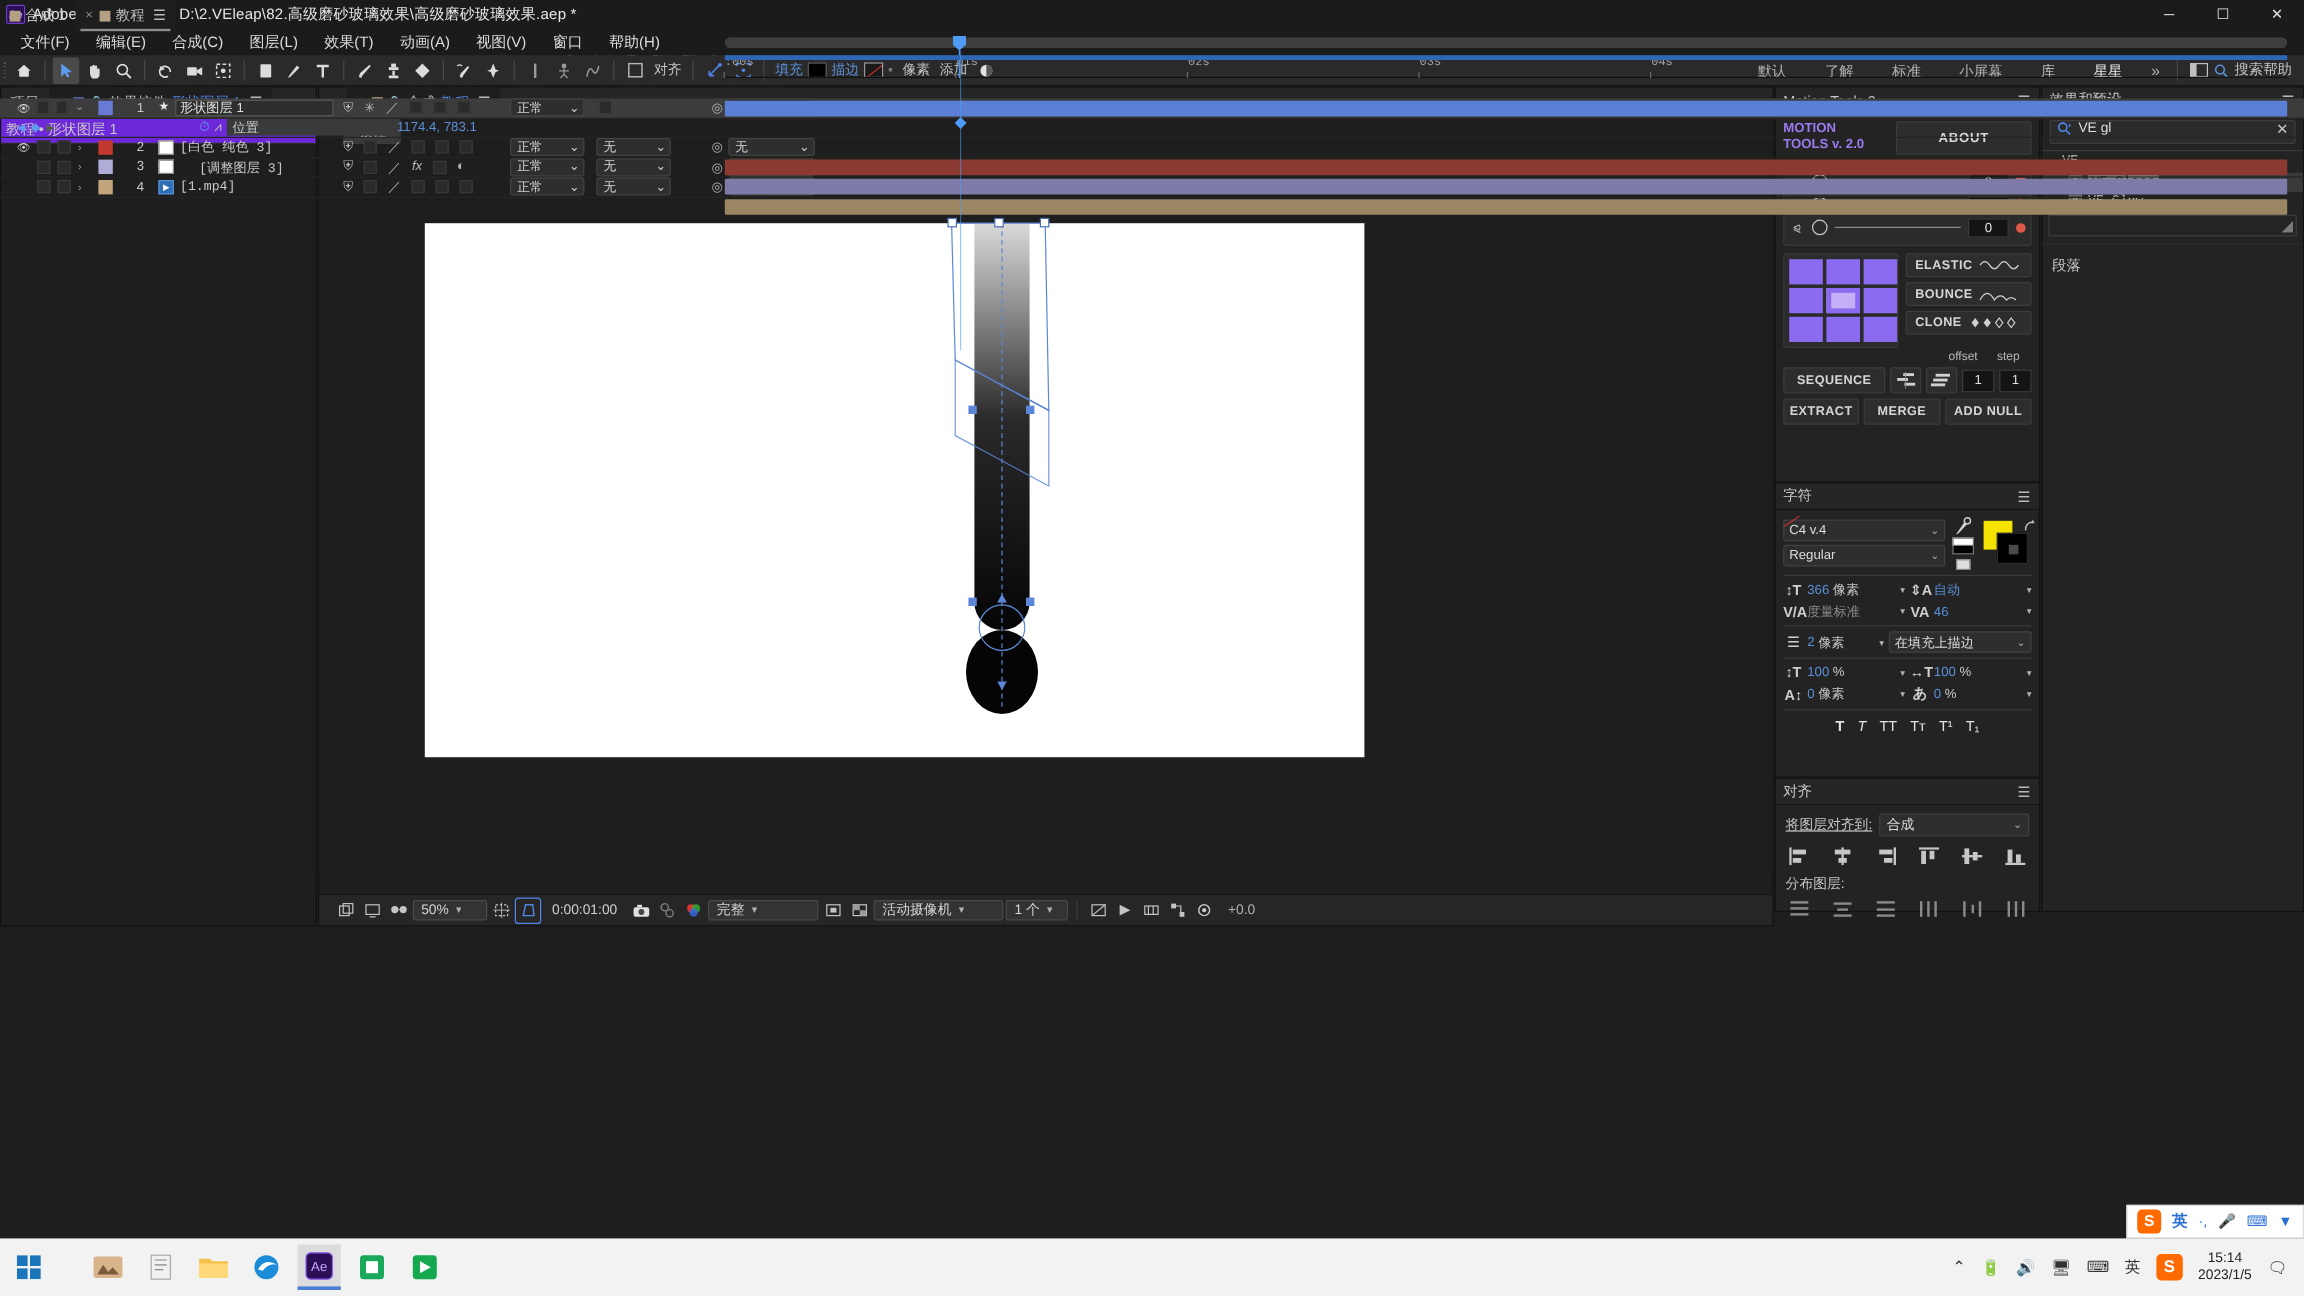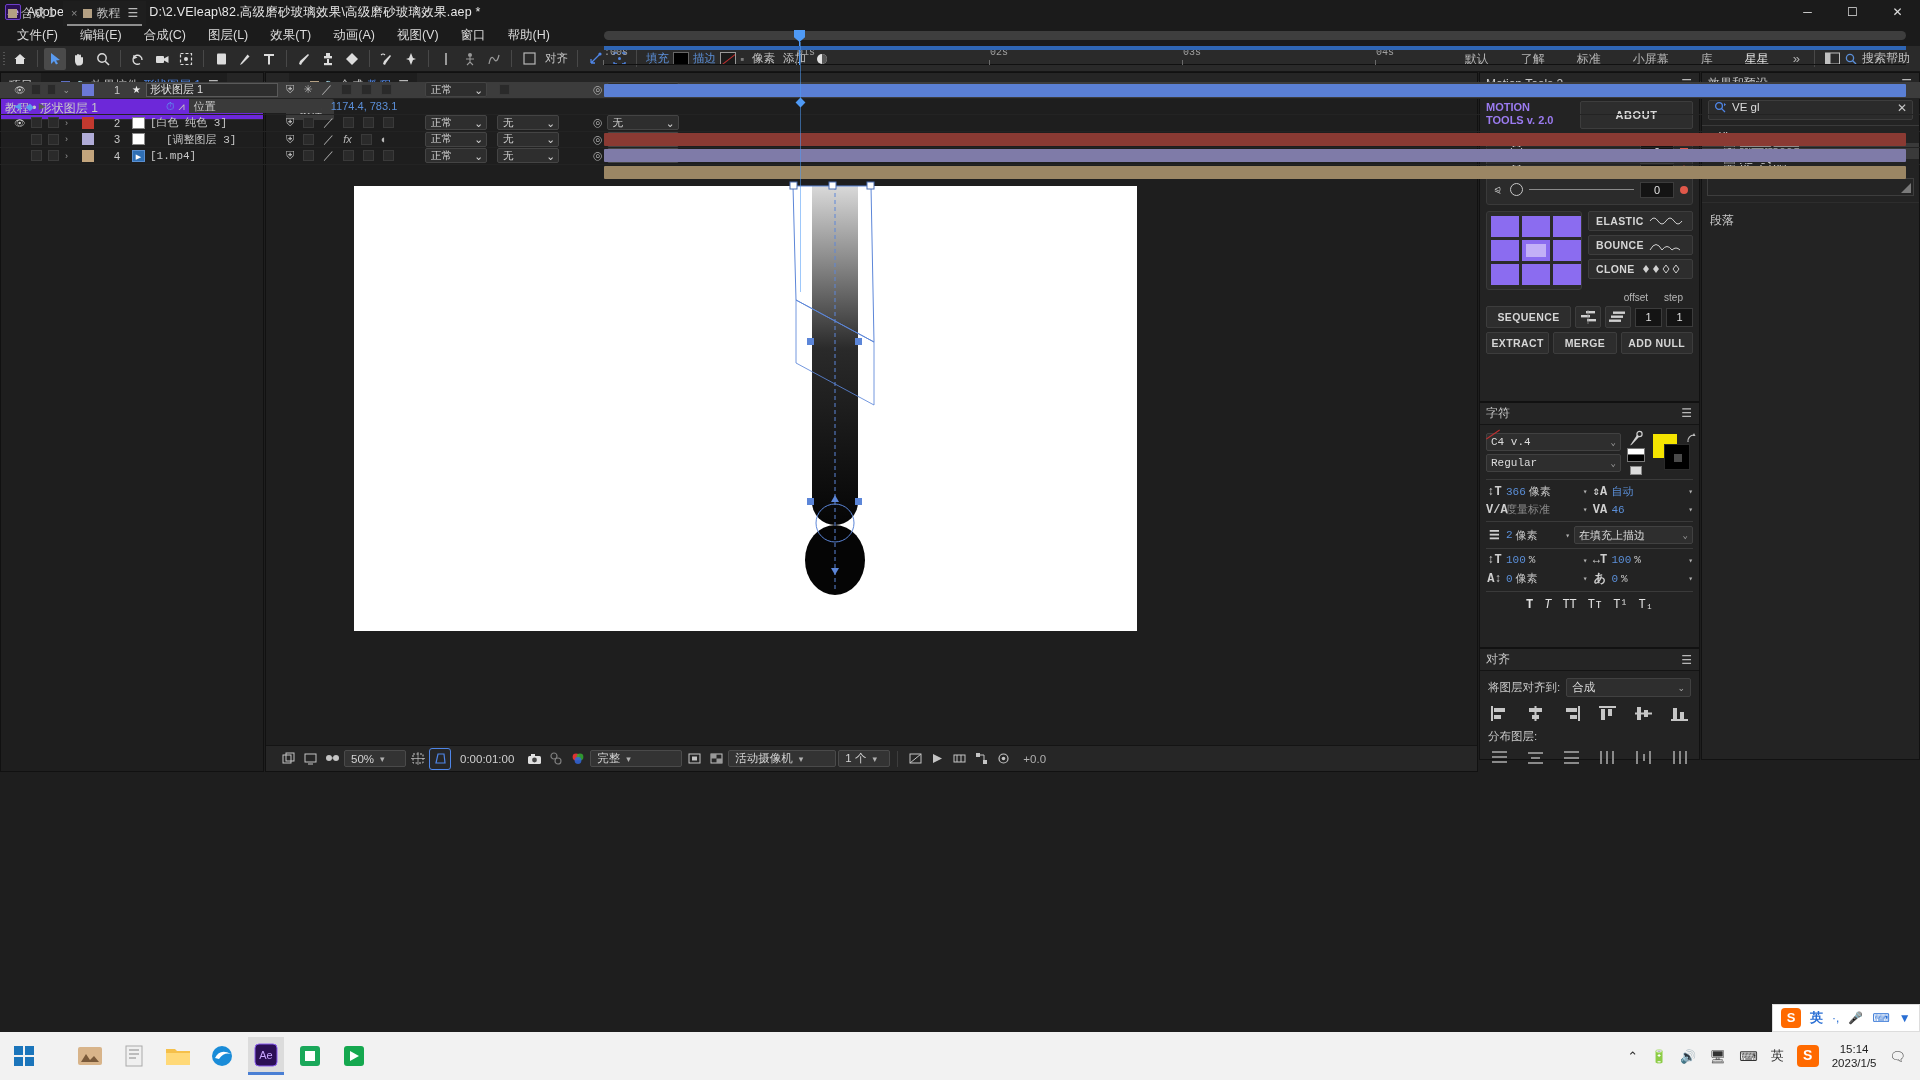--- a/index.html
+++ b/index.html
@@ -153,21 +153,21 @@
   .mt-seqrow { display:flex; gap:4px; margin-top:3px; align-items:center; }
   .mt-wide { background:#2d2d2d; border:1px solid #3d3d3d; border-radius:2px; height:22px;
      color:#d6d6d6; font-size:10.5px; font-weight:bold; display:flex; align-items:center;
      justify-content:center; letter-spacing:.4px;}
   .mt-sq { width:26px; }
   .mt-in { width:27px; height:19px; background:#141414; border:1px solid #3c3c3c;
      color:#e0e0e0; font-size:11px; text-align:center; line-height:17px; }
   .mt-lastrow { display:flex; gap:4px; margin-top:4px; }
 
   
-  .ch-panel { left: 1479px; top: 402px; width: 221px; height: 125px; background: #232323; font-family: Liberation Mono, monospace; }
+  .ch-panel { left: 1479px; top: 402px; width: 221px; height: 125px; background: #232323; }
   .ch-body { padding: 5px 6px; }
   .ch-row { display: flex; align-items: center; gap: 4px; margin-bottom: 3px; }
   .ch-sel { flex: 1; height: 18px; background: #2e2e2e; border: 1px solid #414141;
      border-radius: 2px; font-size: 11px; color: #dcdcdc; display: flex; align-items: center;
      padding: 0 4px; justify-content: space-between; }
   .ch-sel .cv { color:#a8a8a8; font-size:9px; }
   .ch-colors { position: relative; width: 42px; height: 37px; }
   .ch-c-yellow { position:absolute; left:2px; top:0; width:24px; height:24px; background:#f5e400; }
   .ch-c-black { position:absolute; left:13px; top:10px; width:26px; height:26px; background:#000;
      border:1px solid #2a2a2a; }
@@ -187,21 +187,21 @@
   .ch-unit.dim { color:#8a8a8a; }
   .ch-tri { margin-left:auto; color:#b0b0b0; font-size:8px; }
   .ch-hr { height:1px; background:#3a3a3a; margin:4px 0; }
   .ch-styles { display:flex; justify-content:center; gap:11px; color:#e2e2e2; font-size:12px;
      padding-top:2px; }
 
   
   .al-panel { left: 1479px; top: 650px; width: 221px; height: 110px; background: #232323; }
   .al-body { padding: 7px 8px; }
   .al-row { display:flex; align-items:center; gap:6px; }
-  .al-lbl { font-size:11.5px; color:#c8c8c8; }
+  .al-lbl { font-size:11.5px; color:#c8c8c8;text-decoration:underline; }
   .al-sel { flex:1; height:19px; background:#2e2e2e; border:1px solid #414141; border-radius:2px;
      font-size:11.5px; color:#dcdcdc; display:flex; align-items:center; justify-content:space-between;
      padding:0 5px; }
   .al-icons { display:flex; justify-content:space-between; margin-top:9px; padding: 0 3px;}
   .al-ic { width:17px; height:15px; }
   .al-sub { font-size:11.5px; color:#c8c8c8; margin-top:8px; }
   .al-icons2 { display:flex; justify-content:space-between; margin-top:6px; padding: 0 3px;}
 
   
   .fx-panel { left: 1701px; top: 72px; width: 219px; height: 688px; background: #232323; }

